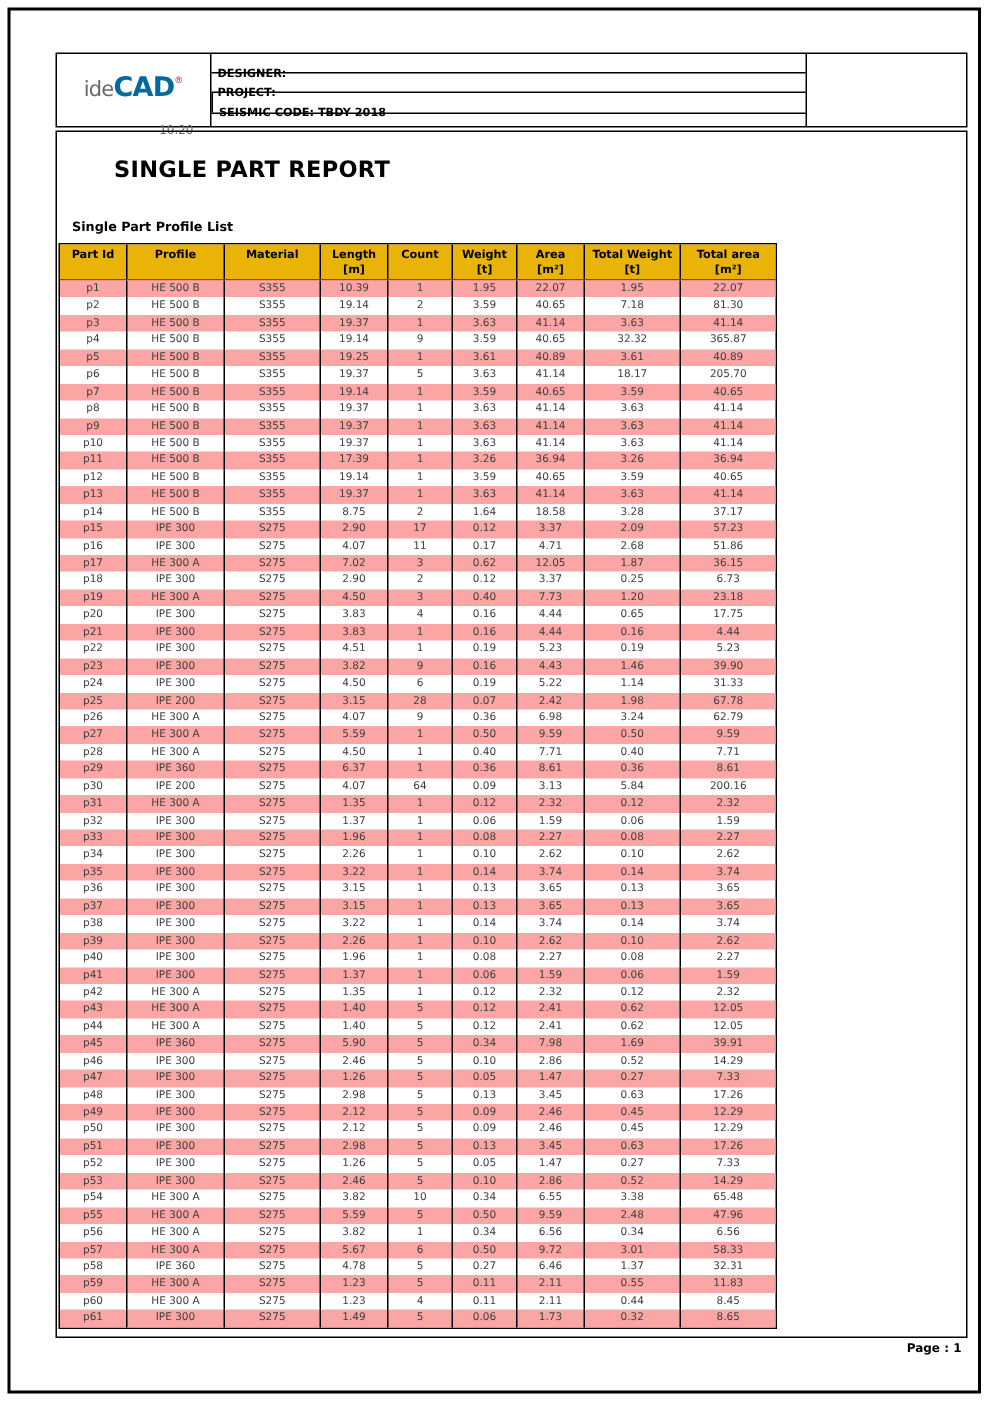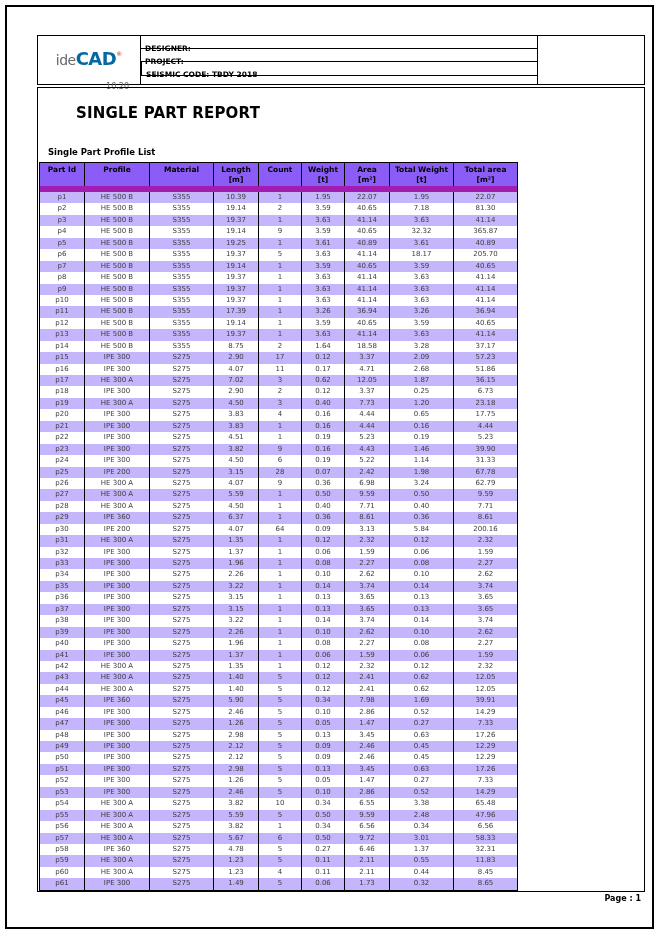--- a/index.html
+++ b/index.html
@@ -28,28 +28,28 @@
   .hdr-right{width:107px;border-left:1px solid #000;box-sizing:border-box;}
 
   
   .body-box{position:absolute;left:37px;top:87px;width:608px;height:805px;border:1px solid #000;box-sizing:border-box;}
   .rpt-title{position:absolute;left:48px;top:104px;font-size:15px;font-weight:bold;letter-spacing:0.2px;margin-left:28px;}
   .tbl-title{position:absolute;left:48px;top:147px;font-size:8.5px;font-weight:bold;}
   .page-num{position:absolute;right:22px;top:894px;font-size:8px;font-weight:bold;margin-left:21px;}
 
   
   .tbl{position:absolute;left:39px;top:162px;border:1px solid #000;background:#fff;}
-  .thead{display:flex;height:23px;background:#8b5cf6;border-bottom:6px solid #a21caf;}
+  .thead{display:flex;height:23px;background:#eab308;border-bottom:1px solid #a21caf;}
   .th{box-sizing:border-box;border-right:1px solid #000;text-align:center;font-size:7.5px;
       font-weight:bold;padding-top:2px;}
   .th:last-child{border-right:none;}
   .thl{line-height:10px;}
   .thu{line-height:9px;}
   .trow{display:flex;height:11.45px;}
-  .trow.alt{background:#c4b5fd;}
+  .trow.alt{background:#fca5a5;}
   .td{box-sizing:border-box;border-right:1px solid #000;text-align:center;font-size:7px;
       color:#3d3d3d;line-height:11.5px;overflow:hidden;white-space:nowrap;}
   .td:last-child{border-right:none;}
   .c0{width:45px}.c1{width:65px}.c2{width:64px}.c3{width:45px}.c4{width:43px}
   .c5{width:43px}.c6{width:45px}.c7{width:64px}.c8{width:63px}
 </style>
 </head>
 <body>
 
 <div class="sheet">

